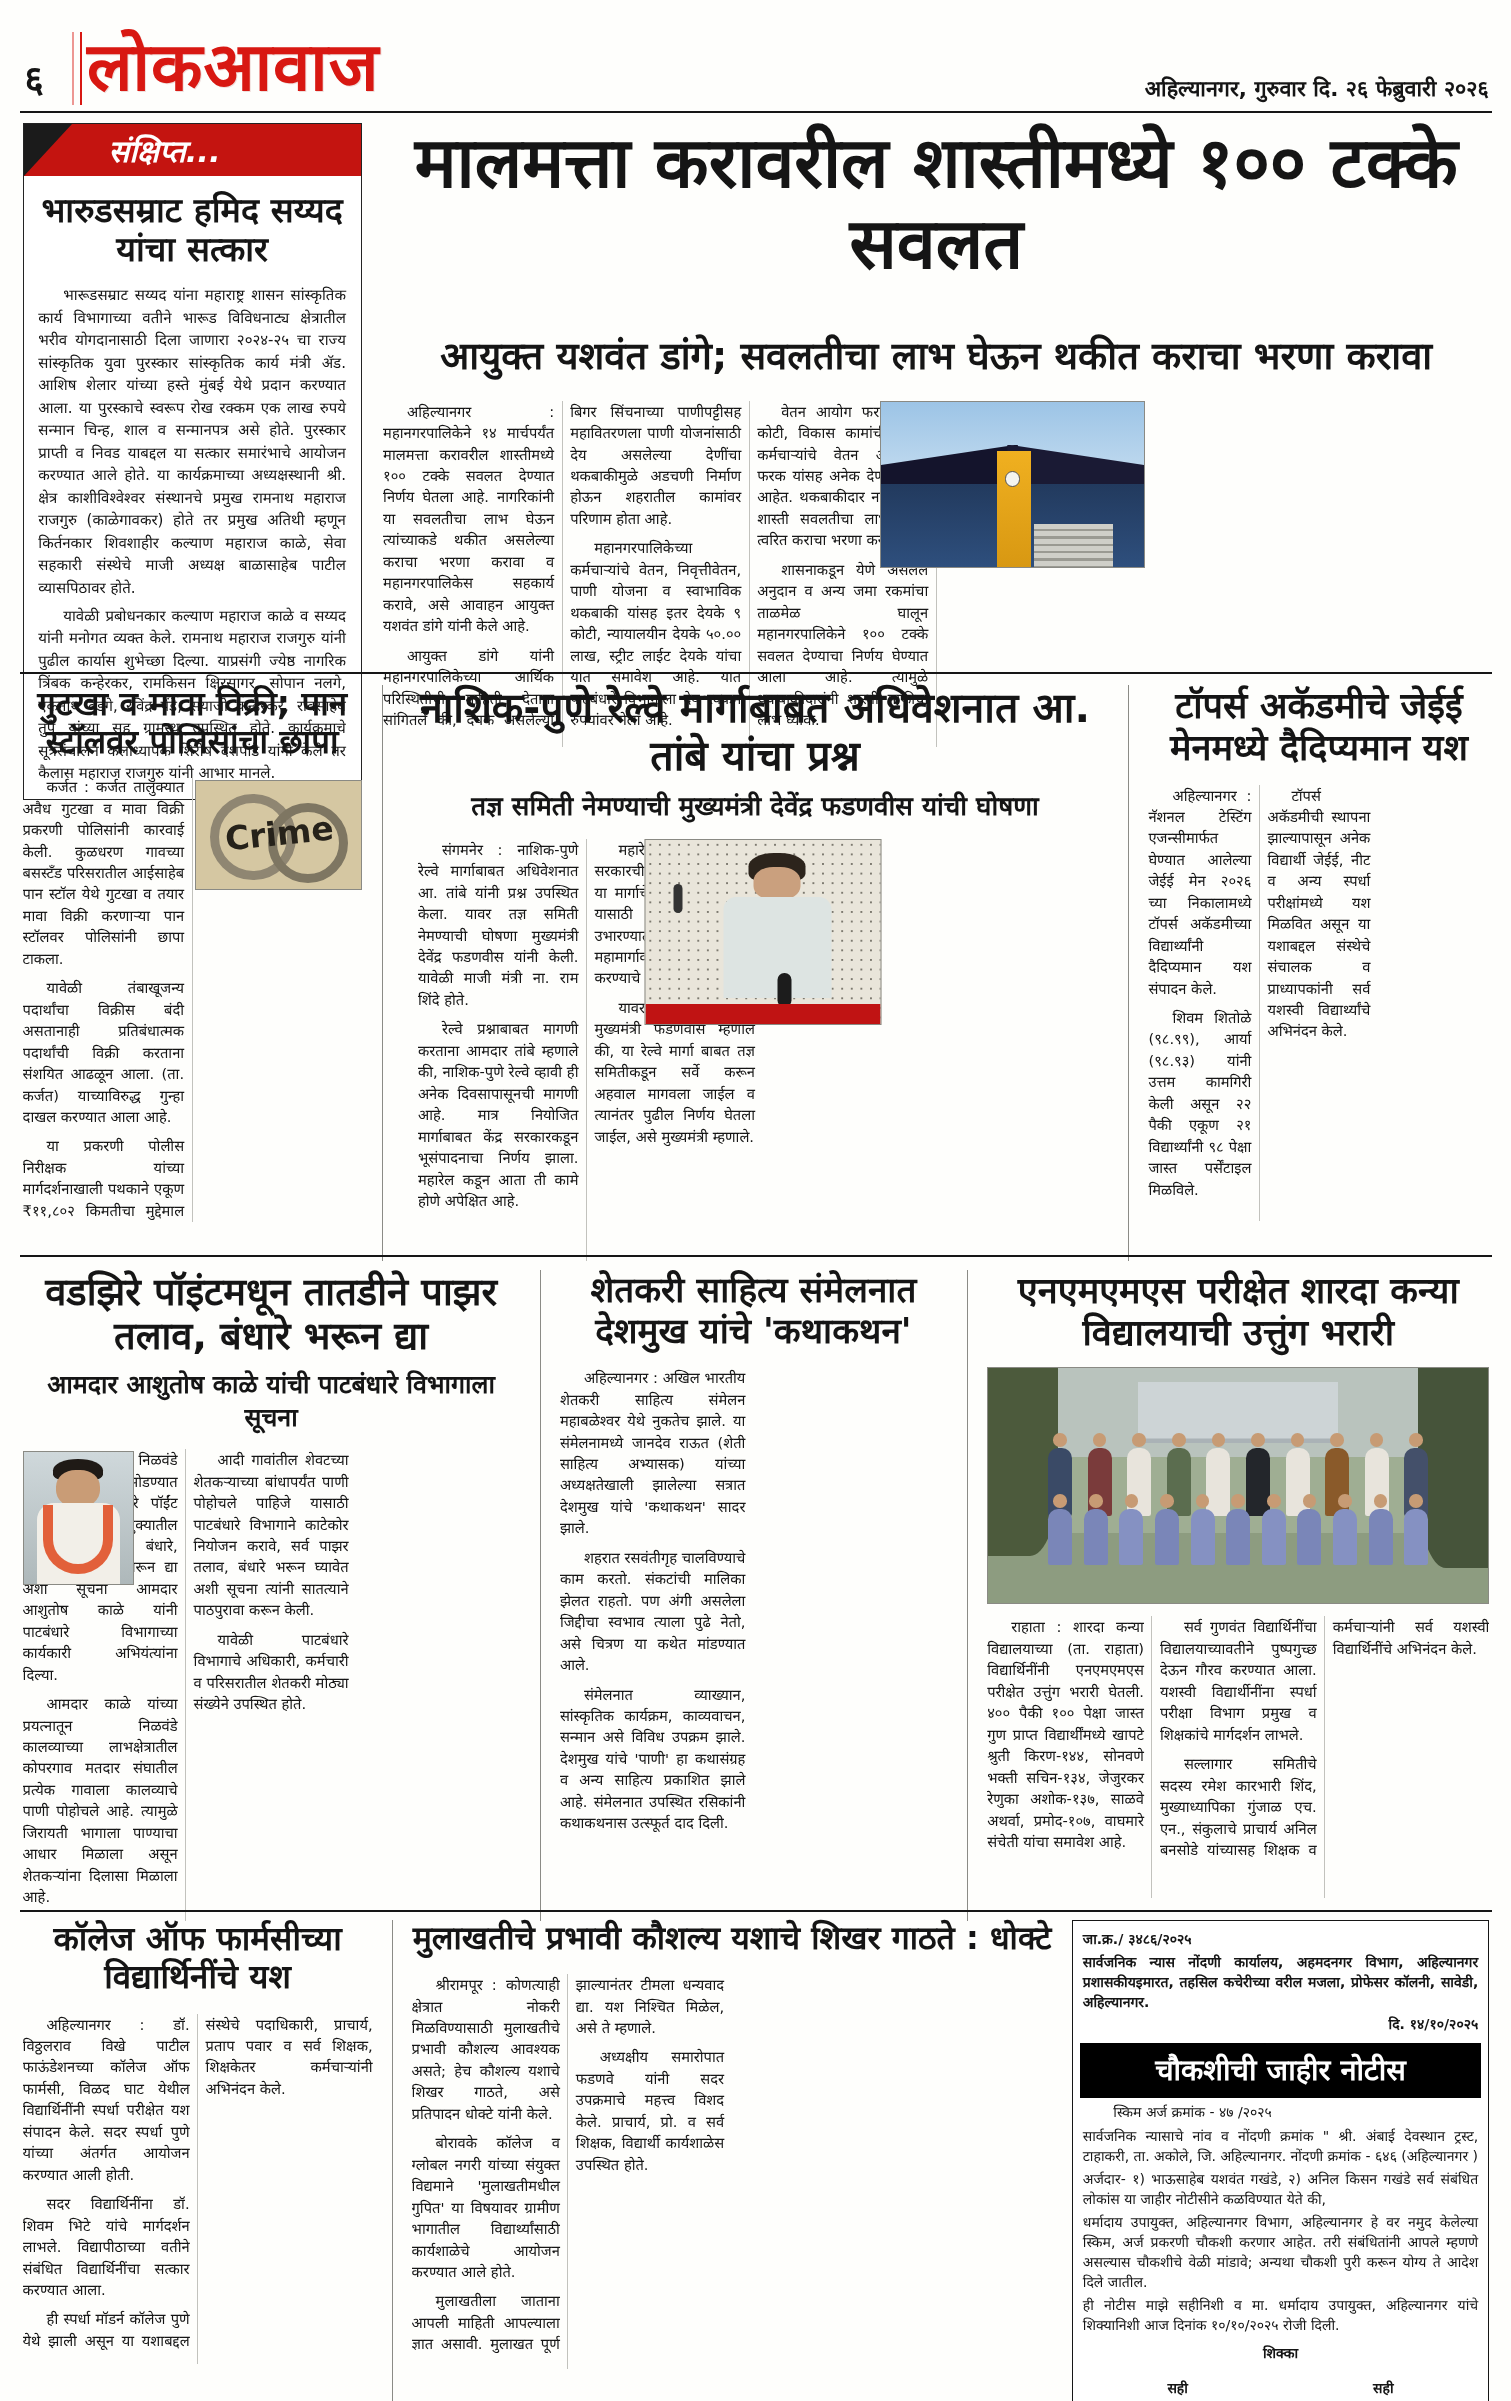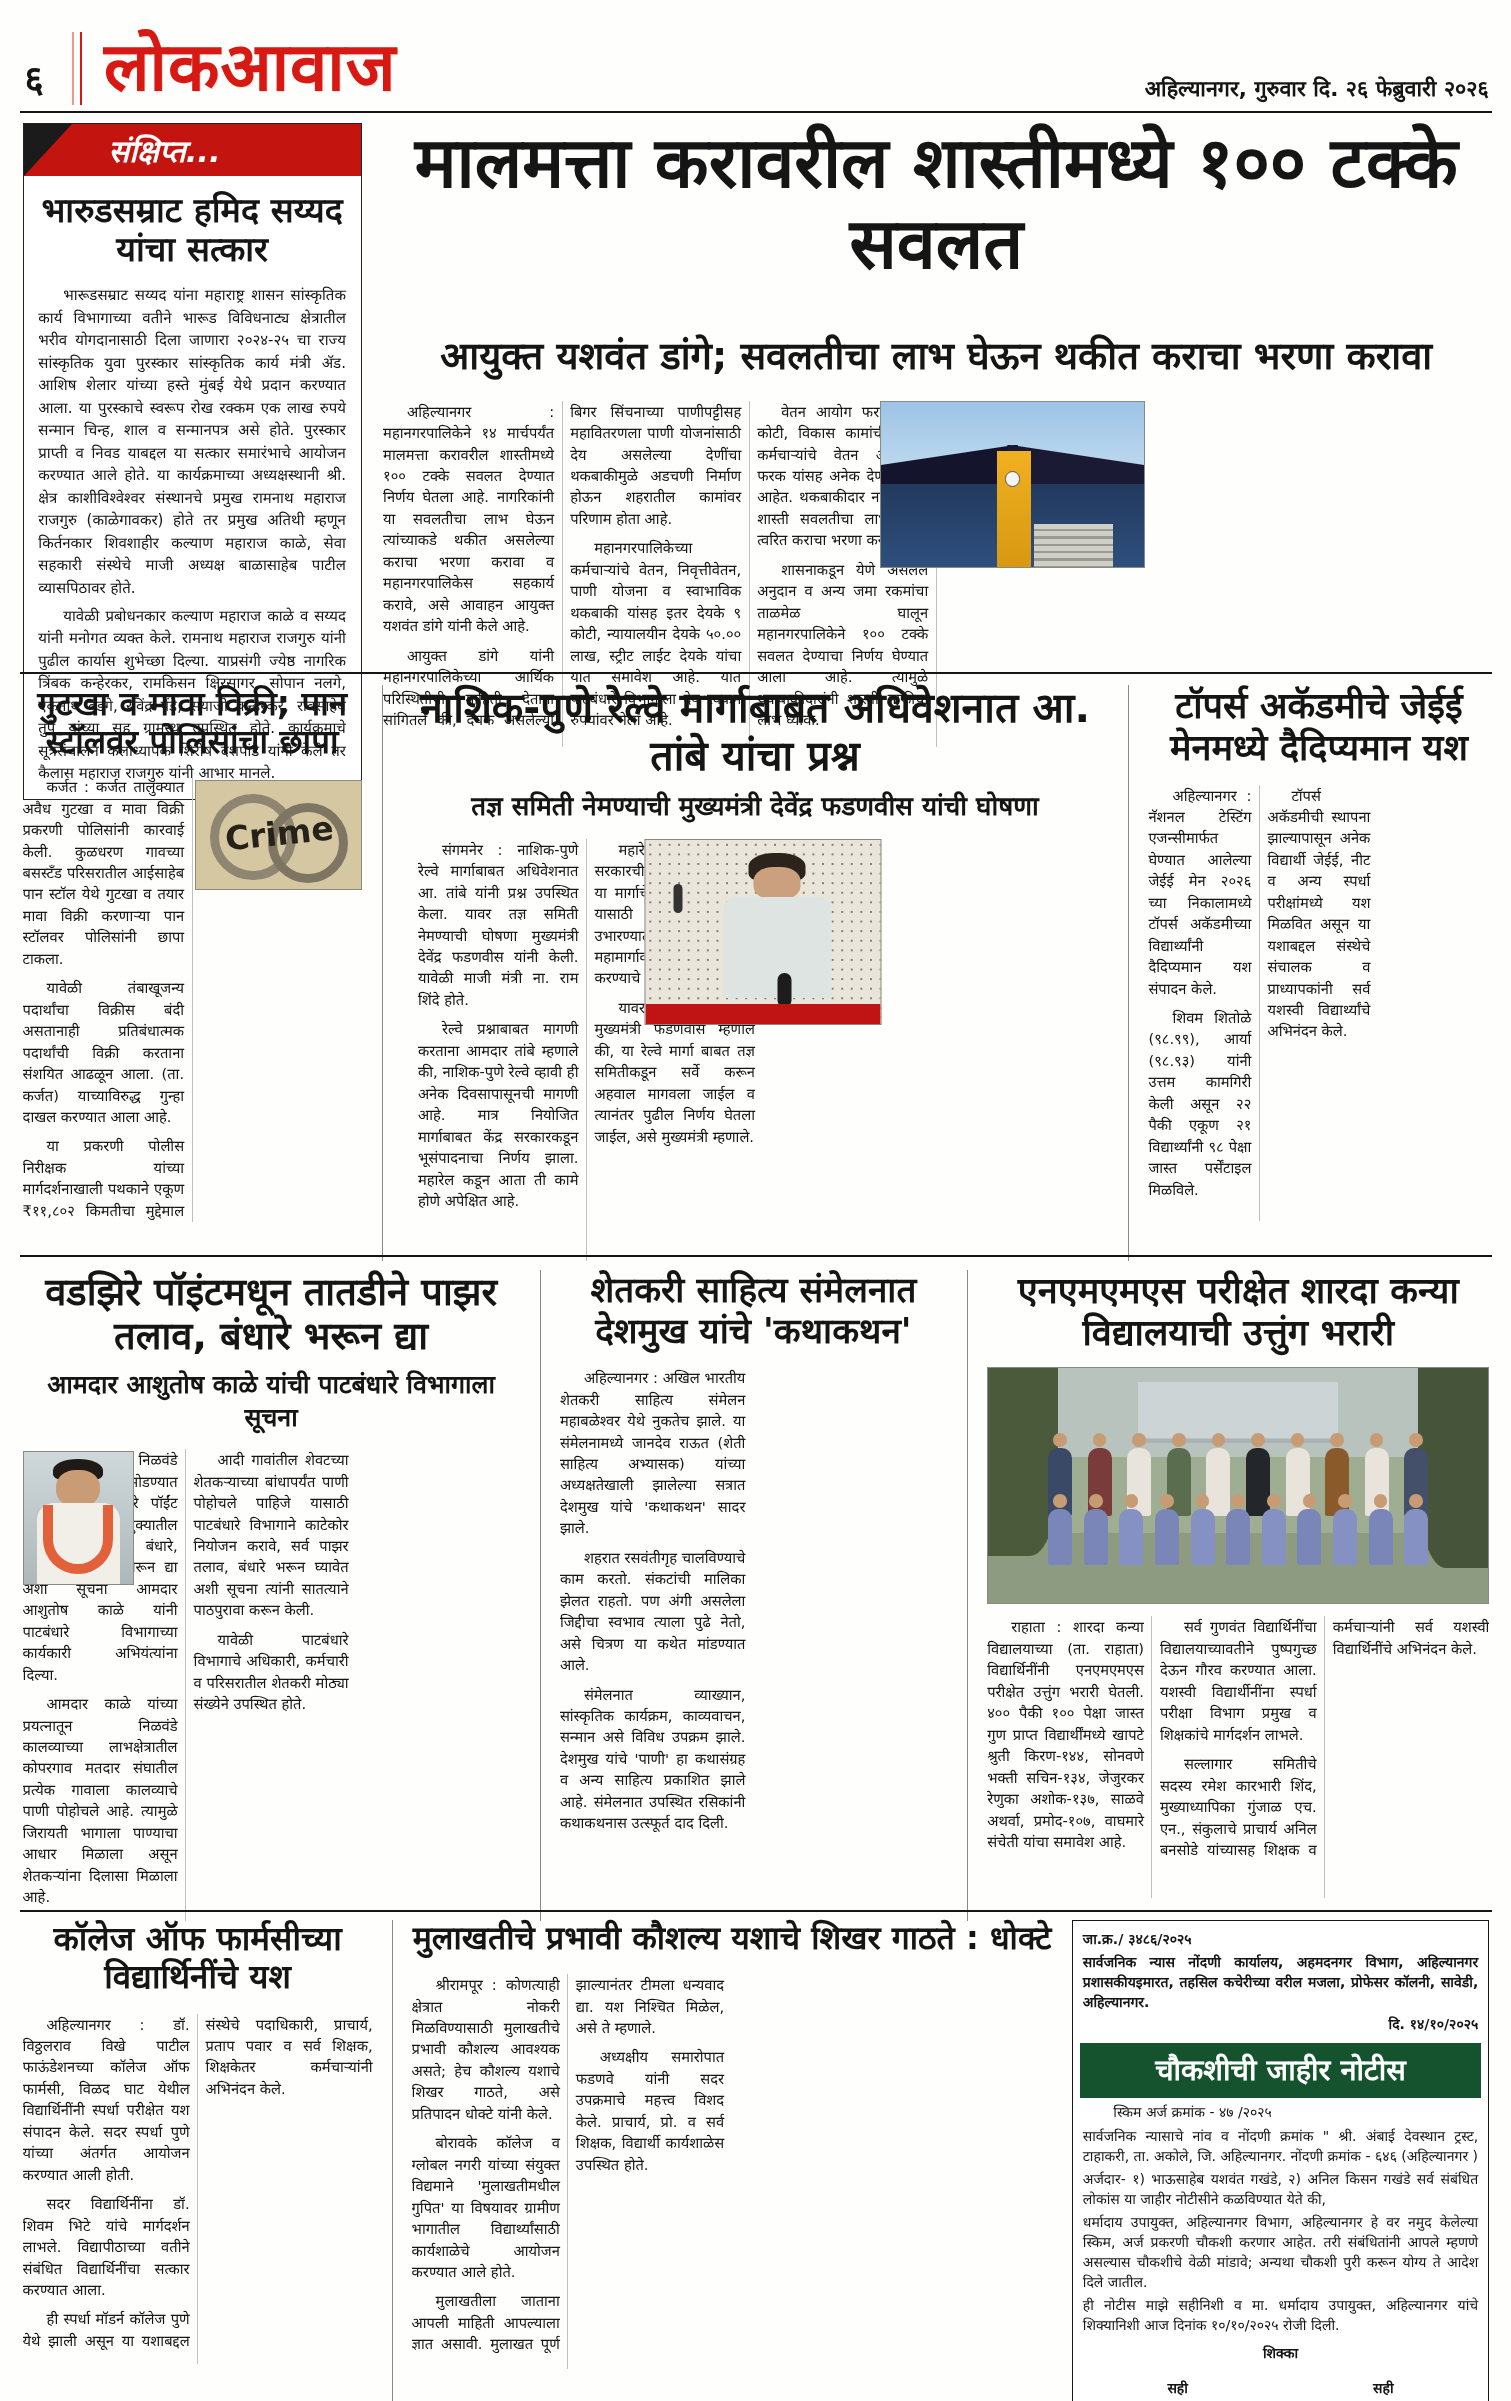--- a/index.html
+++ b/index.html
@@ -3,21 +3,21 @@
 <meta charset="utf-8">
 <style>
   html,body{margin:0;padding:0;background:#e8e8e4;}
   .page{position:relative;width:1512px;height:2401px;background:#fefefc;margin:0 auto;
         font-family:"DejaVu Sans",sans-serif;color:#151515;overflow:hidden;}
   
   .header{position:absolute;left:20px;right:20px;top:16px;height:95px;border-bottom:2.8px solid #161616;}
   .pagenum{position:absolute;left:4.5px;bottom:8px;font-size:37px;font-weight:bold;}
   .mast-bars{position:absolute;left:52px;bottom:5.6px;height:73px;width:5.6px;
              border-left:2.3px solid #d8181272;border-right:2.3px solid #d81812;}
-  .masthead{position:absolute;left:84px;bottom:1.1px;font-size:67px;font-weight:bold;color:#d81812;
+  .masthead{position:absolute;left:67px;bottom:1.1px;font-size:67px;font-weight:bold;color:#d81812;
             letter-spacing:1.1px;text-shadow:1.1px 1.1px 0 #8e0d0b22;}
   .dateline{position:absolute;right:3.4px;bottom:9px;font-size:21.5px;font-weight:bold;}
   
   .h-xl{font-weight:bold;text-align:center;line-height:1.16;}
   .subhead{font-weight:bold;text-align:center;line-height:1.3;}
   .body-cols{font-size:14.7px;line-height:1.46;text-align:justify;column-gap:16px;
              column-rule:0.6px solid #c2c2bd;position:relative;overflow:hidden;column-fill:auto;}
   .body-cols p{margin:0 0 8px 0;text-indent:24px;}
   .photo{border:0.6px solid #8a8a84;box-sizing:border-box;background:#ddd;overflow:hidden;}
   .hrule{position:absolute;left:20px;right:20px;height:0;border-top:2.3px solid #161616;}
@@ -99,21 +99,21 @@
   .s4{position:absolute;left:22.6px;right:22.6px;top:1920px;height:469px;display:grid;
       grid-template-columns:350px 661px 1fr;column-gap:19px;}
   .pharm-h{font-size:33px;}
   .pharm-body{margin-top:17px;height:350px;column-count:2;}
   .int-h{font-size:32px;}
   .int-body{margin-top:17px;height:395px;column-count:4;}
   .notice-outer{border:1.7px solid #161616;background:#fff;padding:9px 10.2px;font-size:14px;line-height:1.42;}
   .notice-top{display:flex;justify-content:space-between;font-weight:bold;}
   .notice-office{margin-top:3.4px;text-align:justify;font-weight:bold;}
   .notice-dt{display:flex;justify-content:space-between;font-weight:bold;margin-top:2.3px;}
-  .notice-banner{margin:8px -2.3px 5.6px -2.3px;background:#14532d;color:#fff;text-align:center;
+  .notice-banner{margin:8px -2.3px 5.6px -2.3px;background:#000000;color:#fff;text-align:center;
                  font-size:29px;font-weight:bold;padding:6.8px 0;}
   .notice-line{margin:3.4px 0;text-align:justify;}
   .notice-line.ind{text-indent:30.5px;}
   .sig-row{display:flex;justify-content:space-between;margin-top:14.7px;text-align:center;font-weight:bold;}
   .sig{width:48%;line-height:1.5;}
   .stamp{text-align:center;margin-top:8px;font-weight:bold;}
 </style>
 </head>
 <body>
 

